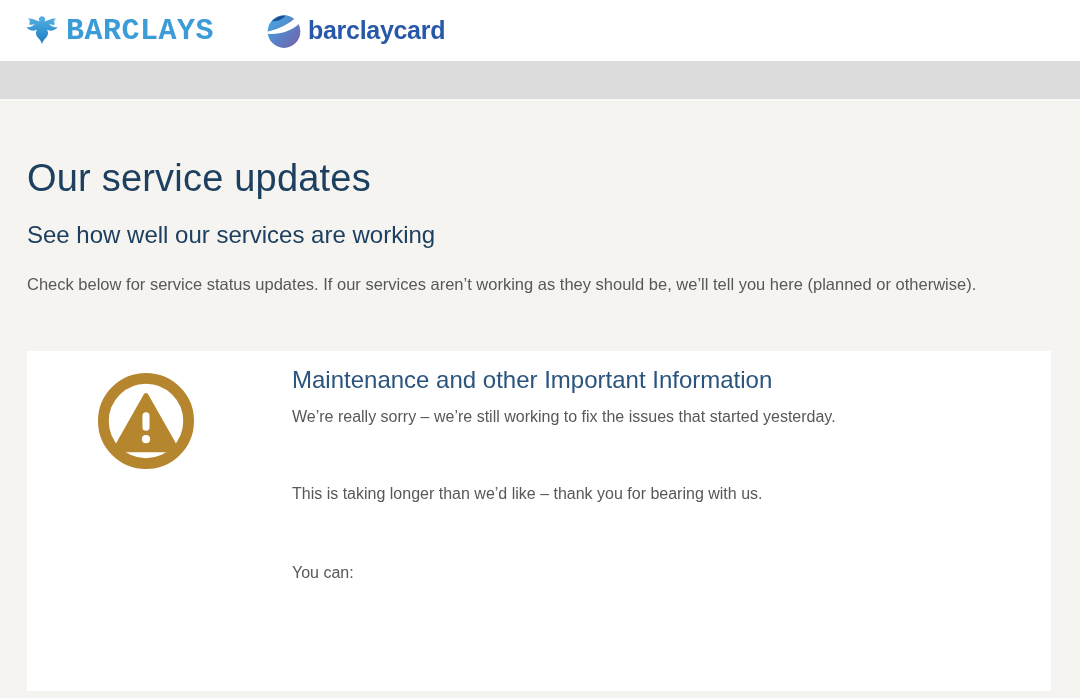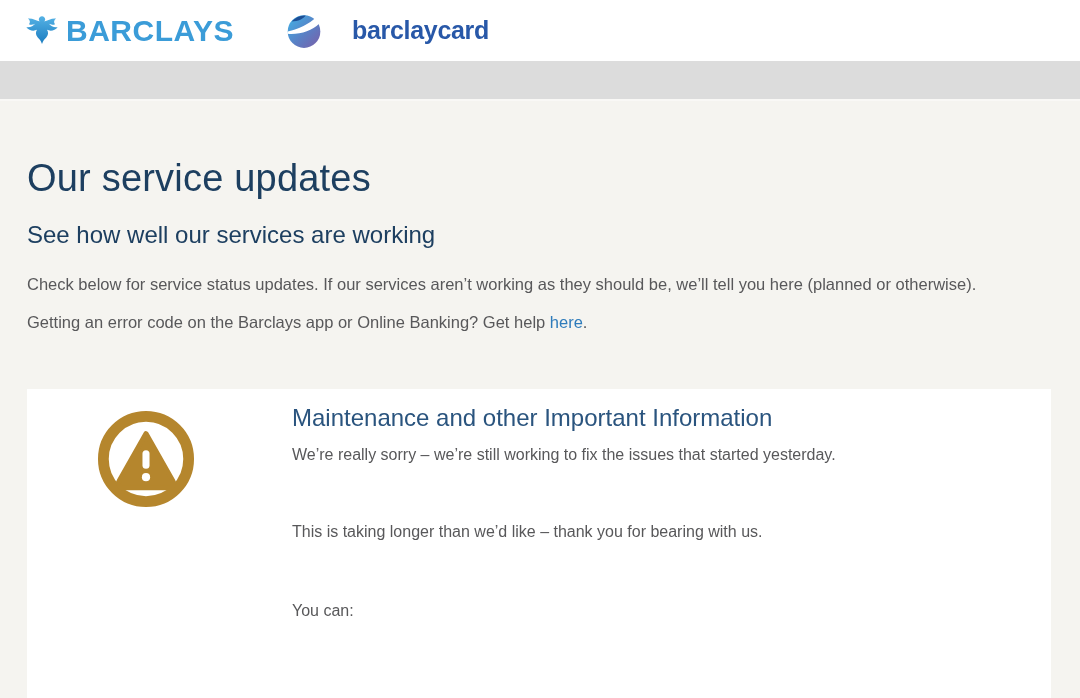--- a/index.html
+++ b/index.html
@@ -21,27 +21,27 @@
     color:var(--gray);
   }
   
   .site-header{
     height:61px;background:#ffffff;
     display:flex;align-items:center;padding-left:25px;
   }
   .logo{display:flex;align-items:center;cursor:pointer;}
   .barclays-word{
     font-size:30px;font-weight:bold;letter-spacing:.5px;
-    color:var(--barclays-blue);margin-left:7px;line-height:1;
+    color:var(--barclays-blue);margin-left:7px;line-height:1;font-family:Liberation Mono, monospace;
   }
   .bcard-word{
     font-size:25px;font-weight:bold;letter-spacing:-.3px;
     color:var(--bcard-blue);margin-left:6px;line-height:1;
   }
-  .logo.bcard{margin-left:52px;gap:24px;}
+  .logo.bcard{margin-left:52px;}
   
   .topbar{
     height:40px;background:var(--bar);
     border-bottom:2px solid #f9f8f6;
   }
   
   main{padding:0 29px 0 27px;}
   h1{
     margin-top:55px;
     font-size:38px;font-weight:300;line-height:44px;
@@ -118,21 +118,20 @@
 </header>
 
 <div class="topbar"></div>
 
 <main>
   <h1>Our service updates</h1>
   <h2>See how well our services are working</h2>
 
   <p class="intro">Check below for service status updates. If our services aren’t working as they should be, we’ll tell you here (planned or otherwise).</p>
 
-  <p class="help"><span>Getting an error code on the Barclays app or Online Banking? Get help </span><a href="#" class="inline-link">here</a><span>.</span></p>
 
   <section class="card">
     <div class="icon-col">
       <svg width="98" height="98" viewBox="0 0 100 100" aria-hidden="true">
         <circle cx="50" cy="50" r="43.5" fill="none" stroke="#b5862d" stroke-width="11"></circle>
         <path d="M50 24 L77.5 72.5 a4.5 4.5 0 0 1 -4 6.8 h-47 a4.5 4.5 0 0 1 -4 -6.8 Z" fill="#b5862d" stroke="#b5862d" stroke-width="5" stroke-linejoin="round"></path>
         <rect x="46.4" y="41" width="7.2" height="19" rx="3.6" fill="#ffffff"></rect>
         <circle cx="50" cy="68.5" r="4.2" fill="#ffffff"></circle>
       </svg>
     </div>

